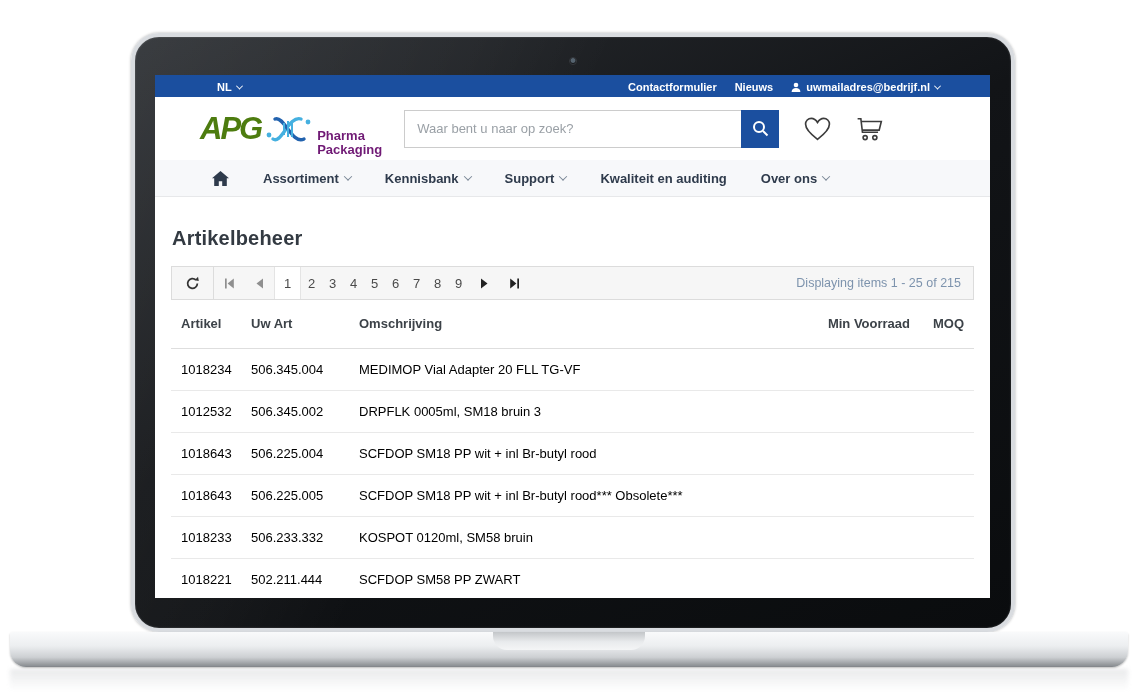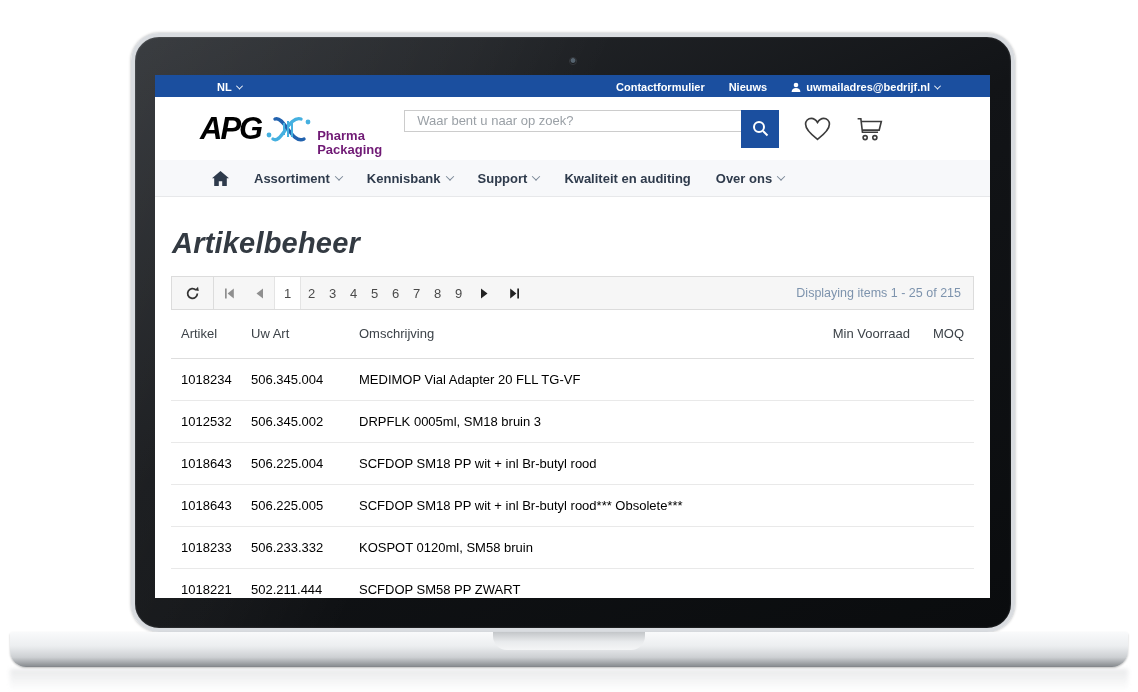--- a/index.html
+++ b/index.html
@@ -47,70 +47,70 @@
     position:absolute; left:20px; top:38px; width:835px; height:523px;
     background:#fff; overflow:hidden; font-size:13px; color:#444;
   }
 
   
   .topbar {
     height:22px; background:#1b4f9f; color:#fff;
     display:flex; align-items:center; font-size:11px; font-weight:bold;
     padding:2px 50px 0 62px;
   }
-  .topbar-right { margin-left:auto; display:flex; align-items:flex-start; gap:24px; }
+  .topbar-right { margin-left:auto; display:flex; align-items:flex-start; gap:18px; }
   .tb-item { display:flex; align-items:center; gap:5px; cursor:pointer; }
   .chev { width:6px; height:6px; border-right:1.5px solid currentColor; border-bottom:1.5px solid currentColor;
           display:inline-block; transform:rotate(45deg) translate(-1px,-1px); }
   .chev.sm { width:5px; height:5px; }
 
   
   .site-header { height:63px; display:flex; align-items:center; padding:0 68px 0 45px; background:#fff; }
   .logo { display:flex; align-items:center; gap:5px; cursor:pointer; }
-  .logo-apg { font-size:31px; font-weight:800; font-style:italic; color:#000000; letter-spacing:-2px; line-height:1; }
+  .logo-apg { font-size:31px; font-weight:800; font-style:italic; color:#4d7c0f; letter-spacing:-2px; line-height:1; }
   .logo-tag { font-weight:bold; color:#701a75; font-size:13px; line-height:1.05;margin-top:28px; }
   .searchbox { display:flex; margin-left:22px; }
   .searchbox input {
-    width:337px; height:22px; border:1px solid #ccc; border-right:none; outline:none;
+    width:337px; height:38px; border:1px solid #ccc; border-right:none; outline:none;
     padding:0 12px; font-size:13px; color:#444; font-family:"Liberation Sans",sans-serif;
   }
   .searchbox input::placeholder { color:#9aa0a6; }
   .search-btn { width:38px; height:38px; background:#1b4f9f; border:none; cursor:pointer;
                 display:flex; align-items:center; justify-content:center; }
   .hdr-icon { margin-left:25px; cursor:pointer; display:flex; align-items:center; }
 
   
   .nav {
     height:37px; background:#f7f8fa; border-bottom:1px solid #e7e8ea;
-    display:flex; align-items:center; gap:25px; padding:0 10px 0 57px;
+    display:flex; align-items:center; gap:34px; padding:0 10px 0 57px;
     font-size:13px; font-weight:bold; color:#2f3b4c;
   }
   .nav-item { display:flex; align-items:center; gap:6px; cursor:pointer; }
   .nav-item .chev { color:#7a8796; }
 
   
   .main { padding:0 16px; }
-  .page-title { font-size:29px; font-weight:600; color:#333a42; margin:30px 0 16px 1px; letter-spacing:.2px;font-style:italic; }
+  .page-title { font-size:20px; font-weight:600; color:#333a42; margin:30px 0 16px 1px; letter-spacing:.2px; }
 
   
   .pager {
     height:34px; border:1px solid #dcdcdc; background:#f6f6f6;
     display:flex; align-items:center; font-size:13px; color:#444;
   }
   .pg-refresh { width:42px; height:100%; display:flex; align-items:center; justify-content:center;
                 border-right:1px solid #dcdcdc; cursor:pointer; }
   .pg-nav { width:30px; height:100%; display:flex; align-items:center; justify-content:center; cursor:pointer; }
   .pg-page { width:21px; height:100%; display:flex; align-items:center; justify-content:center;
              cursor:pointer; color:#4a4a4a; }
   .pg-page.current { width:27px; background:#fff; border-left:1px solid #e4e4e4; border-right:1px solid #e4e4e4; }
   .pg-status { margin-left:auto; padding-right:12px; color:#7d93ad; font-size:12.5px; }
 
   
   table { width:100%; border-collapse:collapse; font-size:13px; }
-  thead th { height:48px; font-weight:400; color:#3c4248; text-align:left; vertical-align:middle;
+  thead th { height:48px; font-weight:700; color:#3c4248; text-align:left; vertical-align:middle;
              border-bottom:1px solid #dedede; }
   tbody td { height:42px; color:#000000; vertical-align:middle; border-bottom:1px solid #e9e9e9; }
   .col-artikel { width:80px; padding-left:10px; }
   .col-uwart  { width:108px; }
   .col-omschr { }
   .col-minv   { width:108px; text-align:right; }
   .col-moq    { width:64px; text-align:right; padding-right:10px; }
 </style>
 </head>
 <body>

